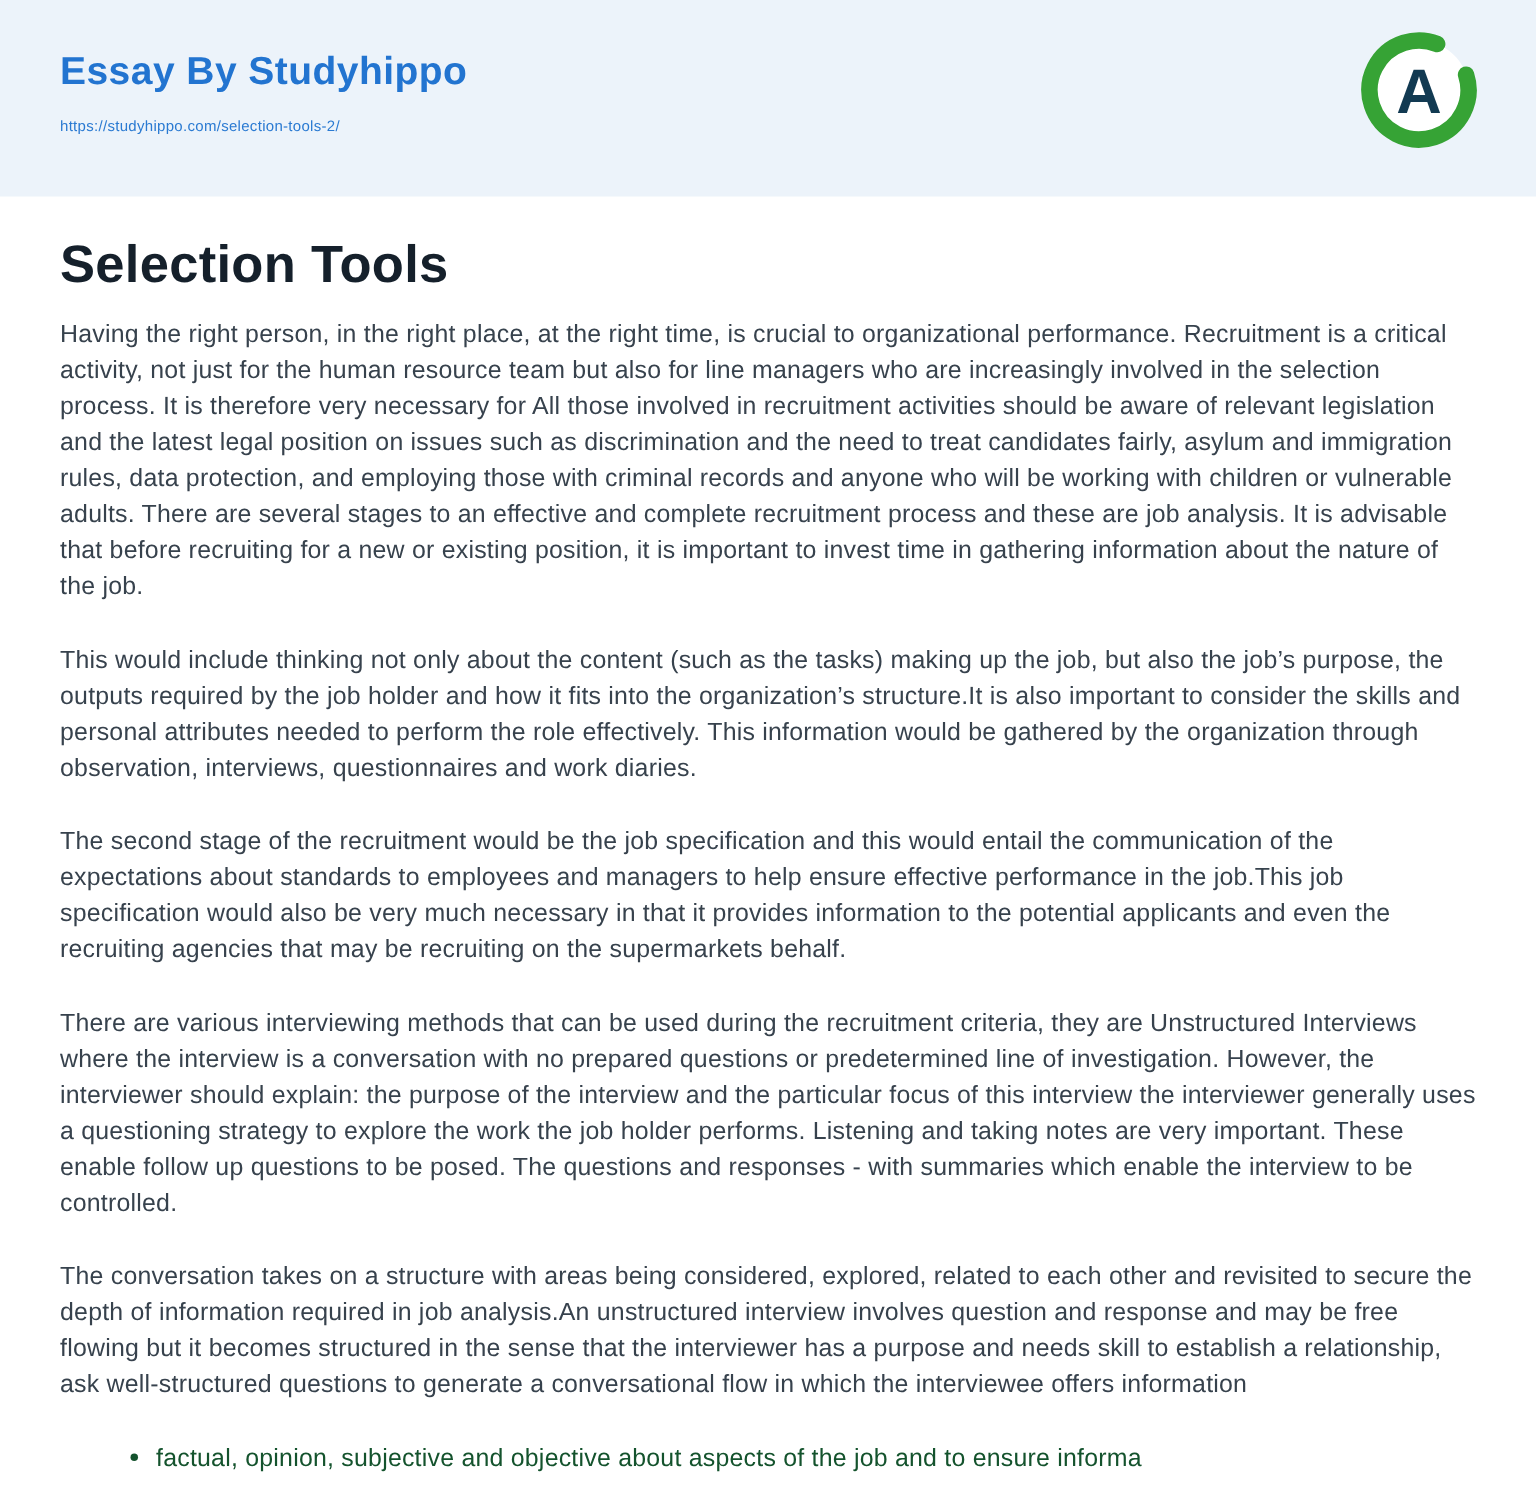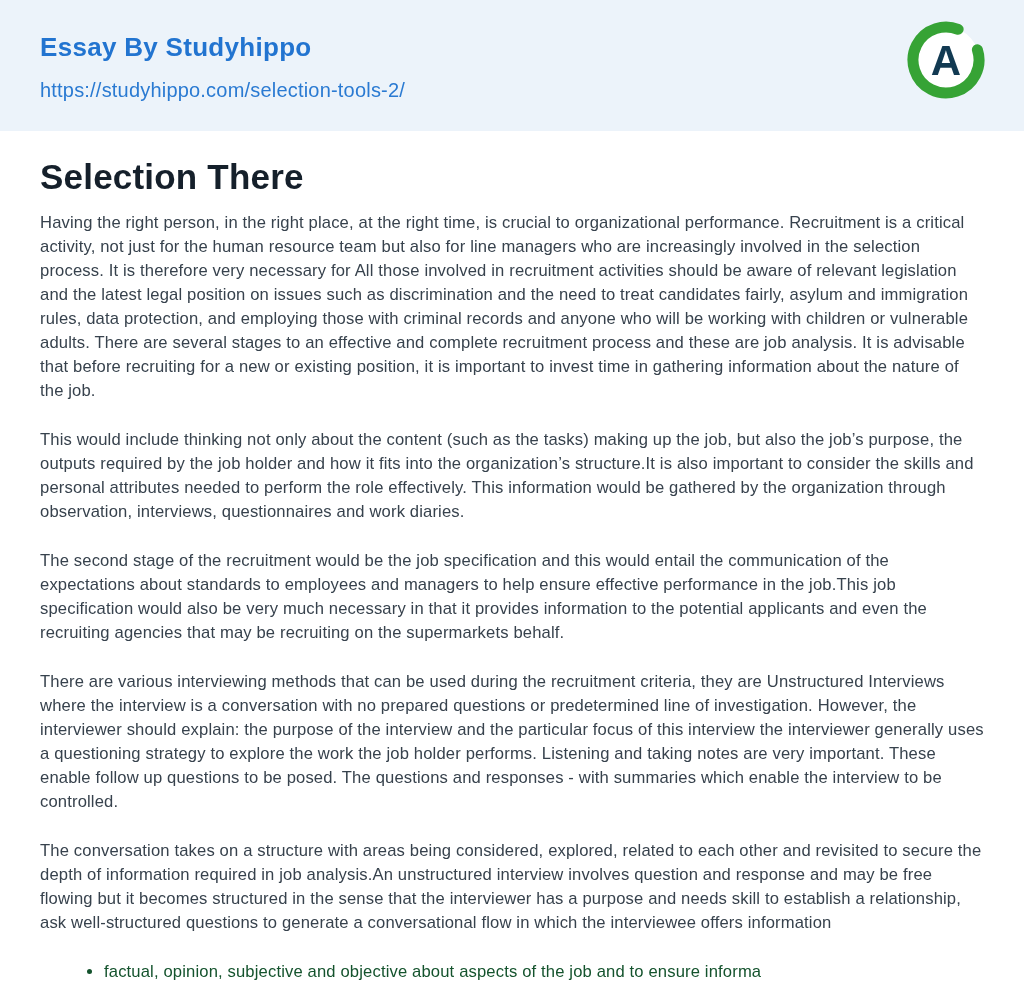--- a/index.html
+++ b/index.html
@@ -28,21 +28,21 @@
     color: #2274d0;
     font-size: 26px;
     font-weight: 700;
     letter-spacing: 0.3px;
     margin: 6px 0 0 0;
   }
   .header-url {
     display: inline-block;
     margin-top: 16px;
     color: #2a7ad2;
-    font-size: 20px;
+    font-size: 10px;
     text-decoration: none;
     letter-spacing: 0.2px;
   }
   .logo {
     position: absolute;
     top: 21px;
     right: 39px;
     width: 78px;
     height: 78px;
   }
@@ -89,21 +89,21 @@
     <div class="logo">
       <svg width="78" height="78" viewBox="0 0 78 78">
 
         <circle cx="39" cy="39" r="33" fill="#ffffff" stroke="#36a335" stroke-width="11" stroke-linecap="round" stroke-dasharray="178 30" transform="rotate(-18 39 39)"></circle>
         <text x="39" y="54" text-anchor="middle" font-family="Liberation Sans, DejaVu Sans, sans-serif" font-size="42" font-weight="bold" fill="#123a52">A</text>
       </svg>
     </div>
   </div>
 
   <div class="article">
-    <h1 class="article-title">Selection There</h1>
+    <h1 class="article-title">Selection Tools</h1>
 
     <div class="article-body">
       <div>
           <p>Having the right person, in the right place, at the right time, is crucial to organizational performance. Recruitment is a critical activity, not just for the human resource team but also for line managers who are increasingly involved in the selection process. It is therefore very necessary for All those involved in recruitment activities should be aware of relevant legislation and the latest legal position on issues such as discrimination and the need to treat candidates fairly, asylum and immigration rules, data protection, and employing those with criminal records and anyone who will be working with children or vulnerable adults. There are several stages to an effective and complete recruitment process and these are job analysis. It is advisable that before recruiting for a new or existing position, it is important to invest time in gathering information about the nature of the job.</p>
           <p>This would include thinking not only about the content (such as the tasks) making up the job, but also the job’s purpose, the outputs required by the job holder and how it fits into the organization’s structure.It is also important to consider the skills and personal attributes needed to perform the role effectively. This information would be gathered by the organization through observation, interviews, questionnaires and work diaries.</p>
           <p>The second stage of the recruitment would be the job specification and this would entail the communication of the expectations about standards to employees and managers to help ensure effective performance in the job.This job specification would also be very much necessary in that it provides information to the potential applicants and even the recruiting agencies that may be recruiting on the supermarkets behalf.</p>
           <p>There are various interviewing methods that can be used during the recruitment criteria, they are Unstructured Interviews where the interview is a conversation with no prepared questions or predetermined line of investigation. However, the interviewer should explain: the purpose of the interview and the particular focus of this interview the interviewer generally uses a questioning strategy to explore the work the job holder performs. Listening and taking notes are very important. These enable follow up questions to be posed. The questions and responses - with summaries which enable the interview to be controlled.</p>
           <p>The conversation takes on a structure with areas being considered, explored, related to each other and revisited to secure the depth of information required in job analysis.An unstructured interview involves question and response and may be free flowing but it becomes structured in the sense that the interviewer has a purpose and needs skill to establish a relationship, ask well-structured questions to generate a conversational flow in which the interviewee offers information</p>
         </div>
       <ul>

